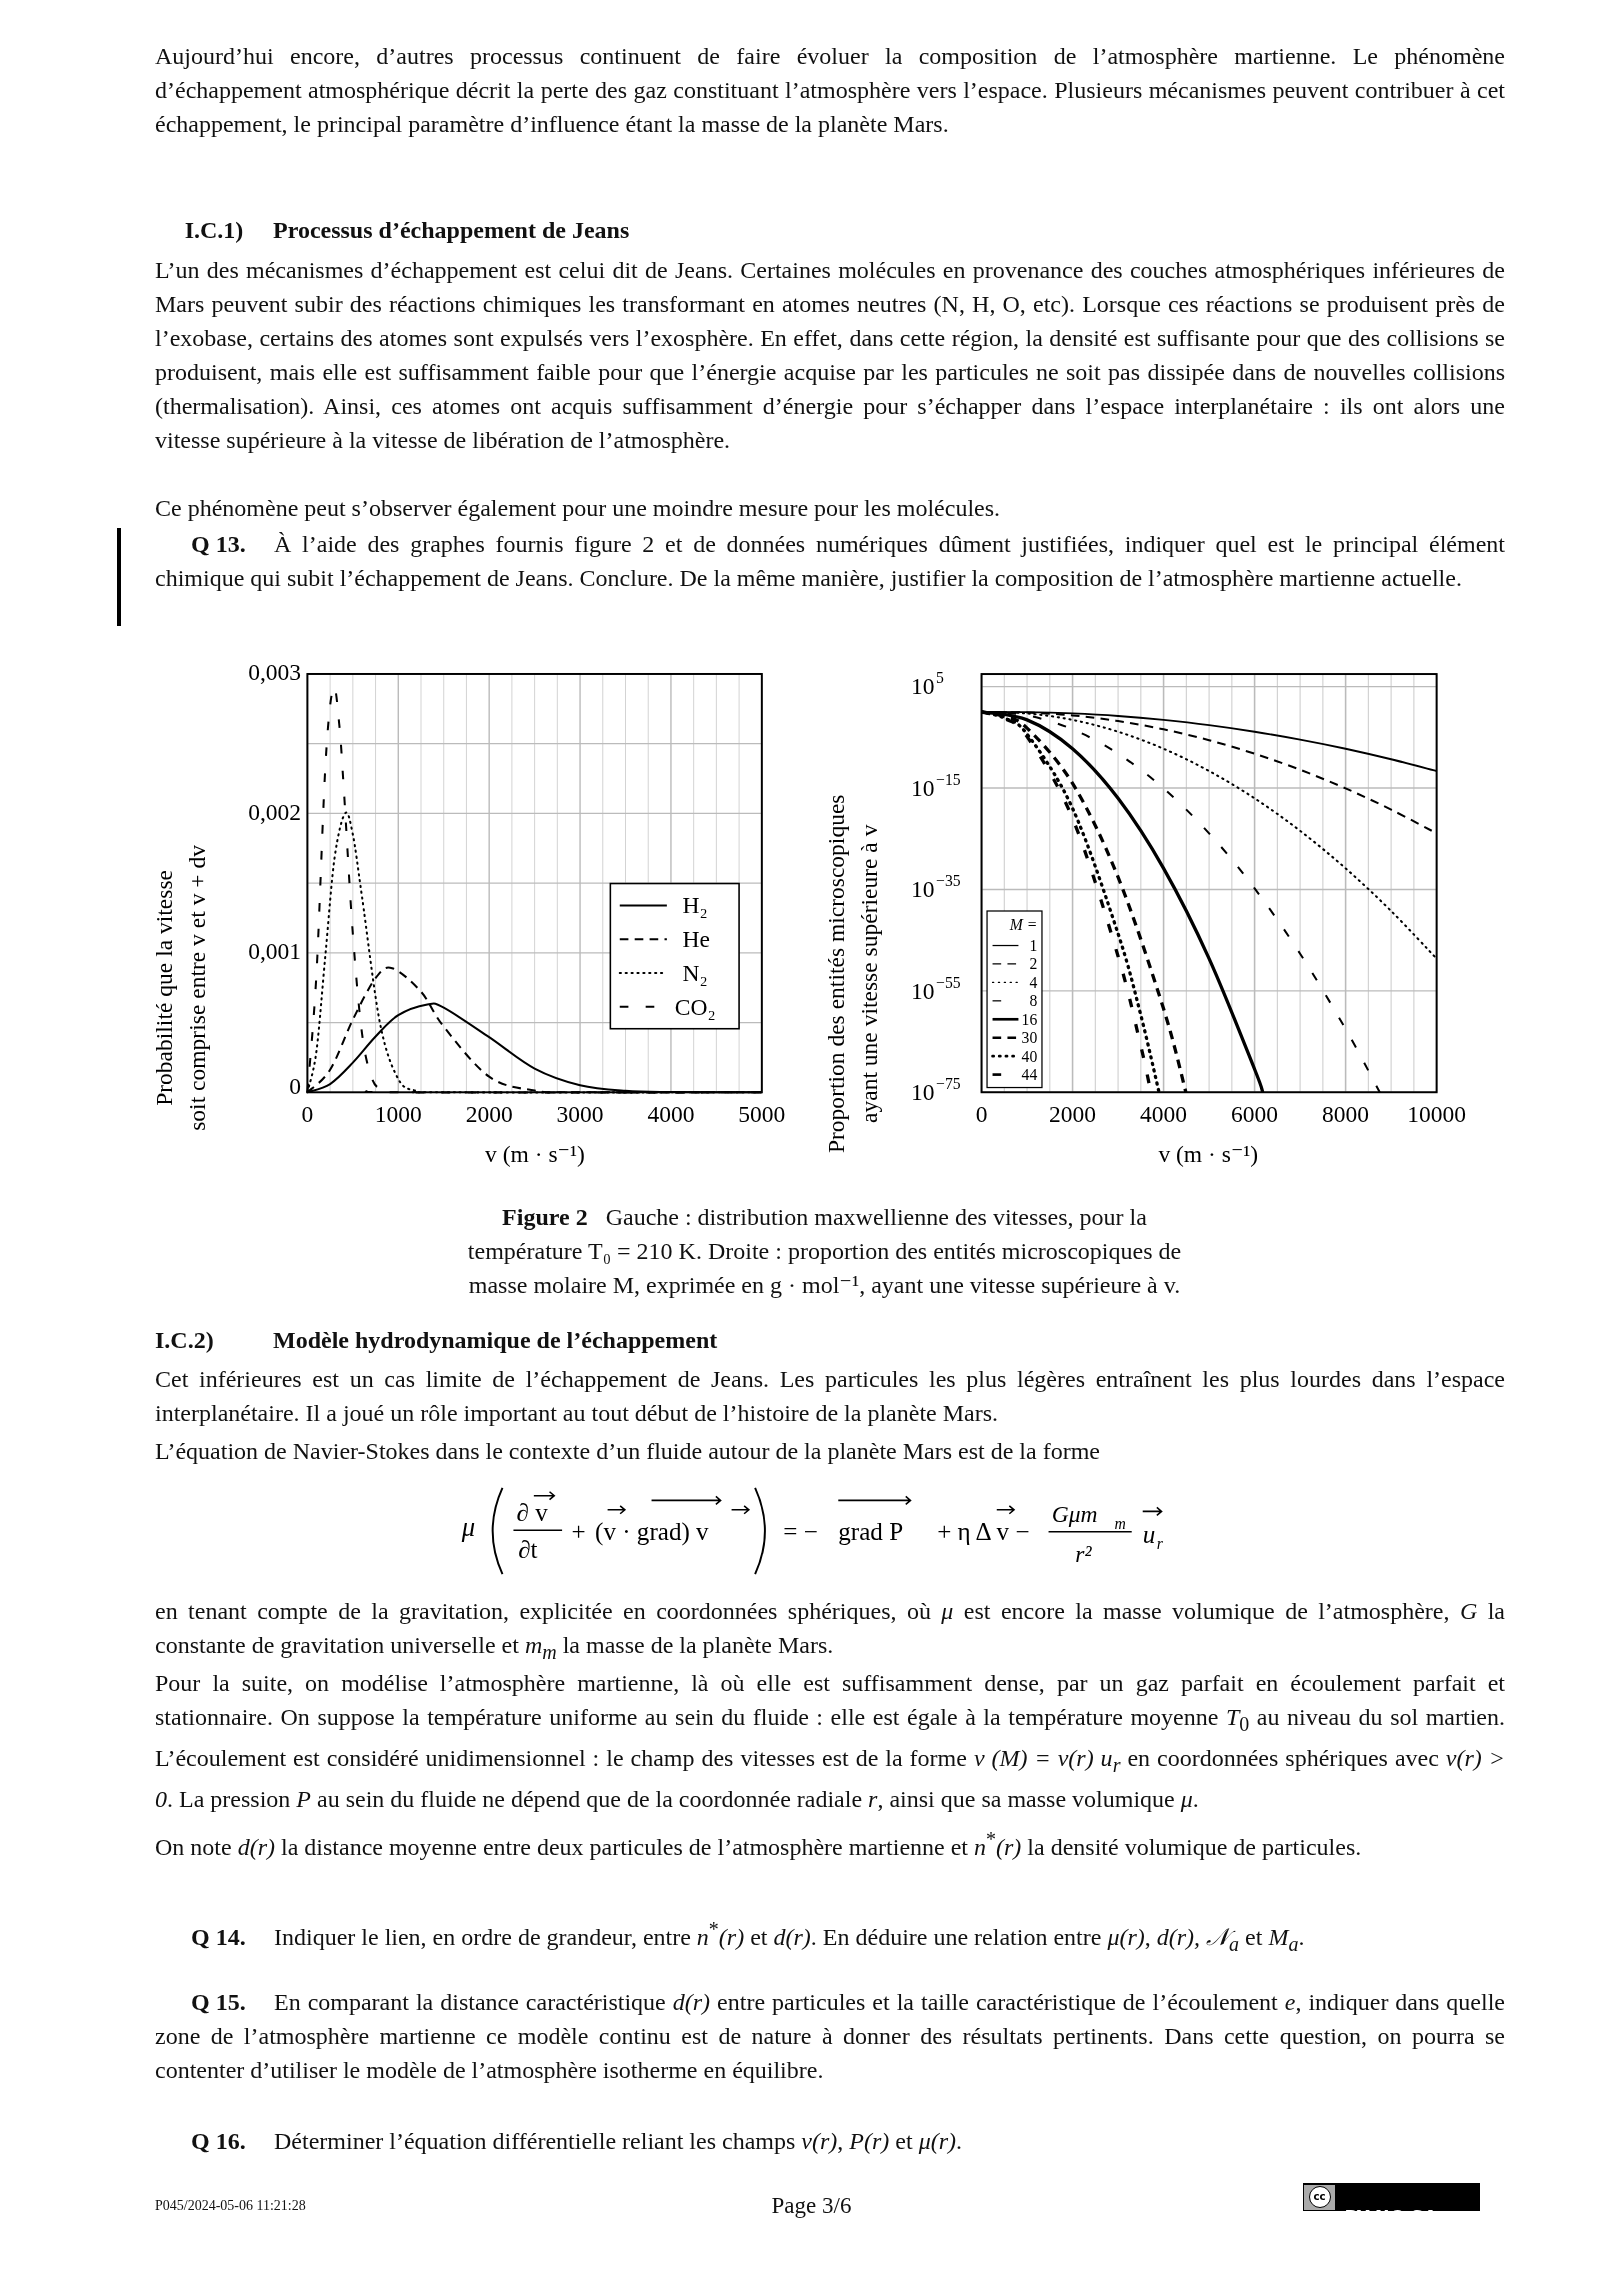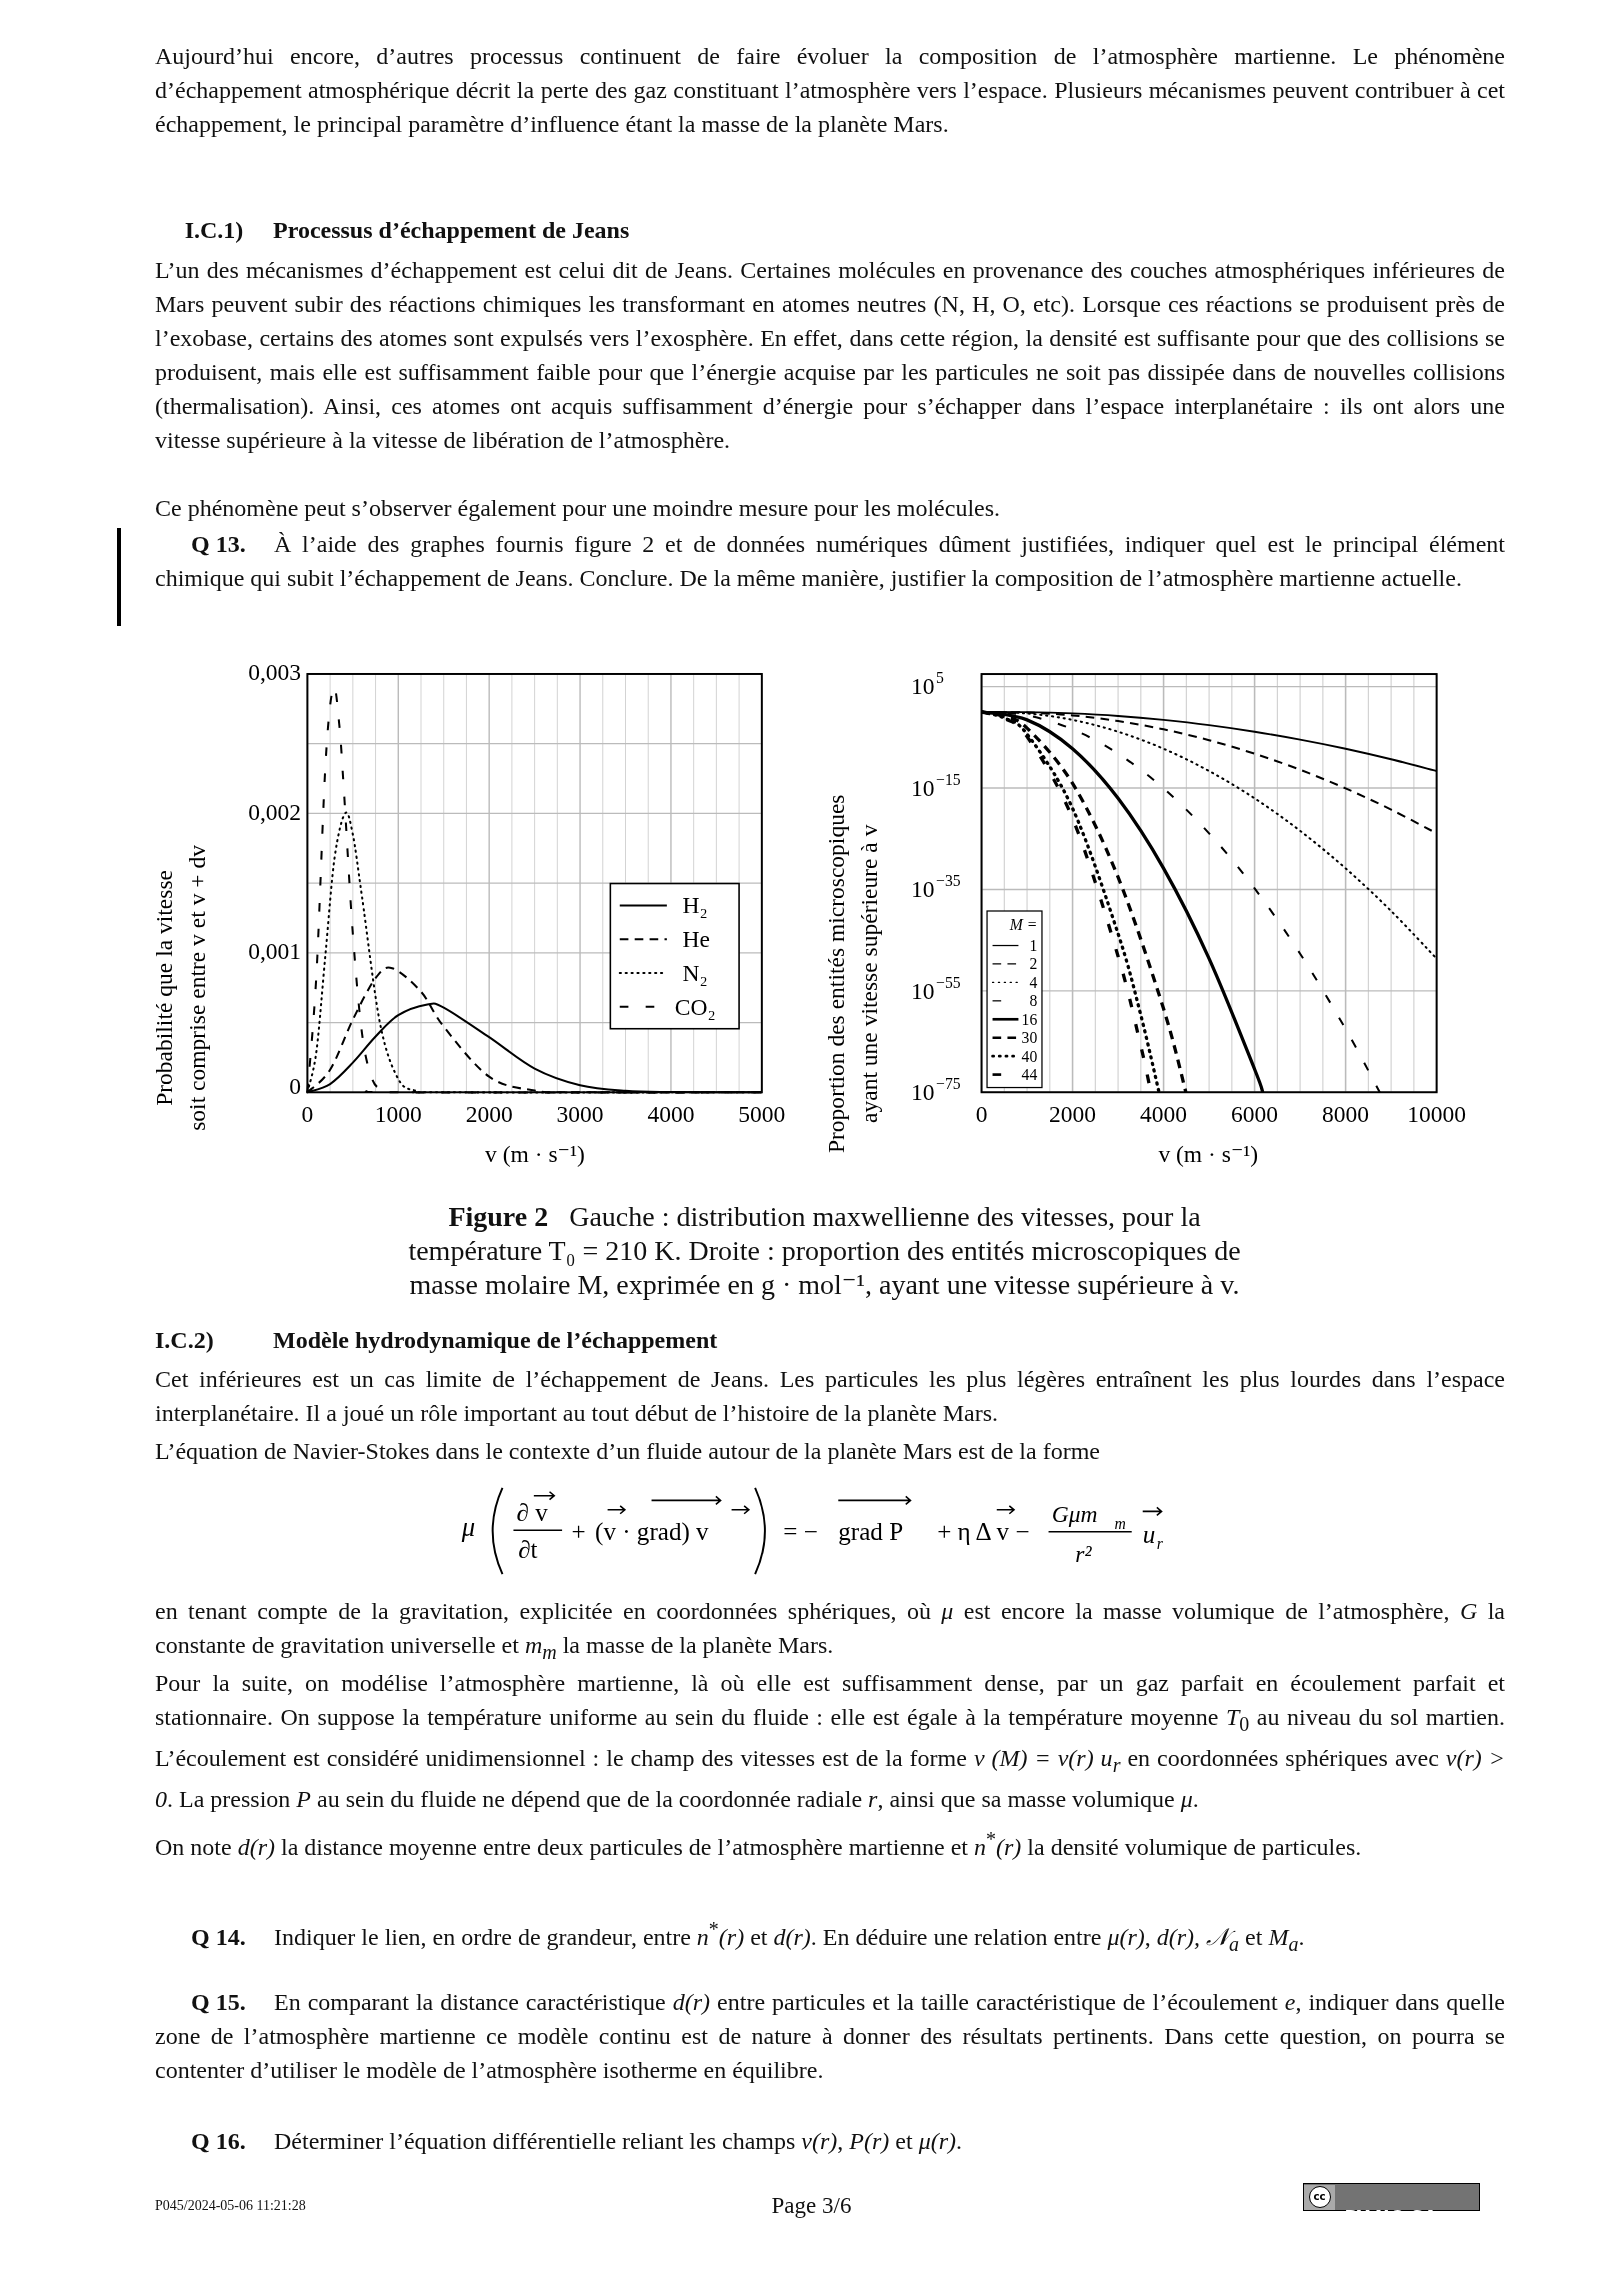--- a/index.html
+++ b/index.html
@@ -6,30 +6,30 @@
   body { width: 1623px; height: 2295px; position: relative; overflow: hidden;
          font-family: "DejaVu Serif", "Liberation Serif", serif; color: #111; }
   .block { position: absolute; left: 155px; width: 1350px; font-size: 24px; line-height: 34px;
            text-align: justify; font-family: "Liberation Serif", "DejaVu Serif", serif; }
   .heading { position: absolute; left: 155px; font-size: 24px; font-weight: bold;
              font-family: "Liberation Serif", "DejaVu Serif", serif; }
   .heading .num { display: inline-block; width: 118px; }
   .q-label { font-weight: bold; display: inline-block; width: 55px; margin-right: 28px; margin-left: 36px; }
   .qbar { position: absolute; left: 117px; width: 3.9px; background: #000; }
   i.m { font-style: italic; }
-  .caption { position: absolute; left: 330px; width: 989px; text-align: center; font-size: 28px; line-height: 34px;
+  .caption { position: absolute; left: 330px; width: 989px; text-align: center; font-size: 24px; line-height: 34px;
              font-family: "Liberation Serif", "DejaVu Serif", serif; }
   .caption b { font-weight: bold; }
   .equation { position: absolute; left: 455px; top: 1480px; width: 754px; height: 102px;
               font-family: "Liberation Serif", "DejaVu Serif", serif; font-size: 25px; }
   .footer-left { position: absolute; left: 155px; top: 2198px; font-size: 14px;
                  font-family: "Liberation Serif", serif; }
   .footer-center { position: absolute; left: 0; width: 1623px; top: 2193px; text-align: center; font-size: 23px;
                    font-family: "Liberation Serif", serif; }
-  .cc-badge { position: absolute; left: 1303px; top: 2183px; width: 177px; height: 28px; background: #737373;
+  .cc-badge { position: absolute; left: 1303px; top: 2183px; width: 177px; height: 28px; background: #000000;
               border: 1.6px solid #000; display: flex; align-items: center; box-sizing: border-box; }
   .cc-badge .cc { width: 31px; height: 25px; background: #aaa; display: flex; align-items: center; justify-content: center; }
   .cc-badge .cc span { display: inline-block; width: 22px; height: 22px; border-radius: 50%; background: #fff;
                        border: 1.6px solid #000; box-sizing: border-box; font: bold 10.2px "DejaVu Sans", sans-serif;
                        line-height: 19px; text-align: center; color: #000; }
   .cc-badge .lbl { color: #fff; font: bold 17.3px "DejaVu Sans", sans-serif; padding-left: 9.4px; letter-spacing: 0.4px; margin-top: 40px; }
   svg text { font-family: "Liberation Serif", "DejaVu Serif", serif; }
 </style>
 </head>
 <body>

